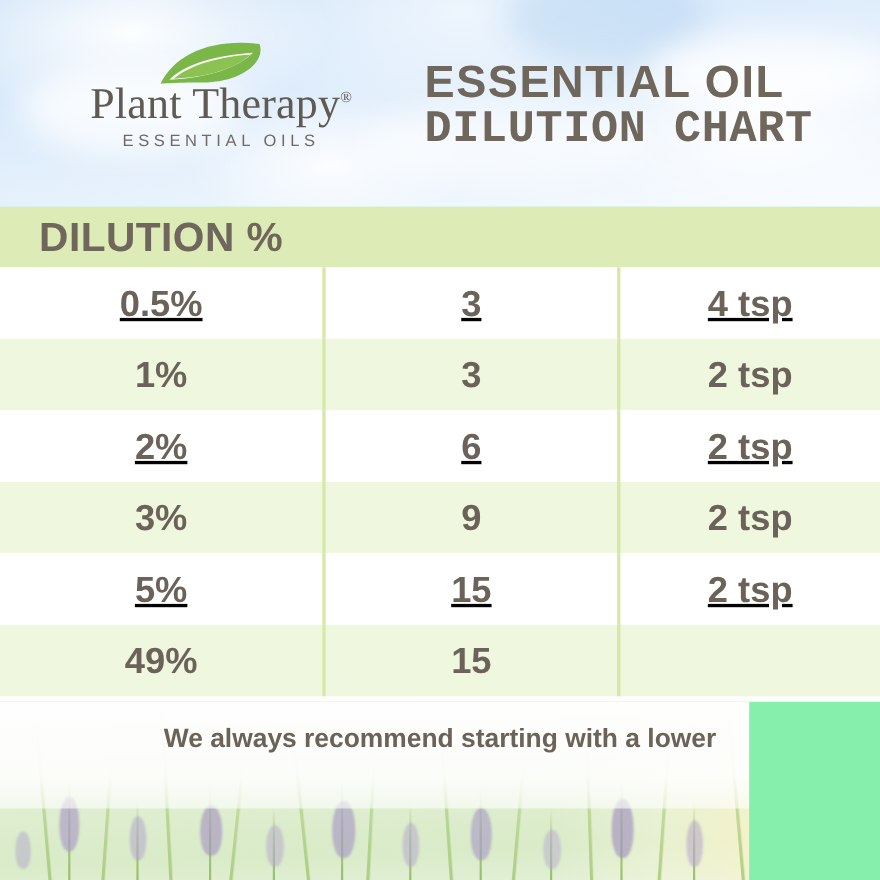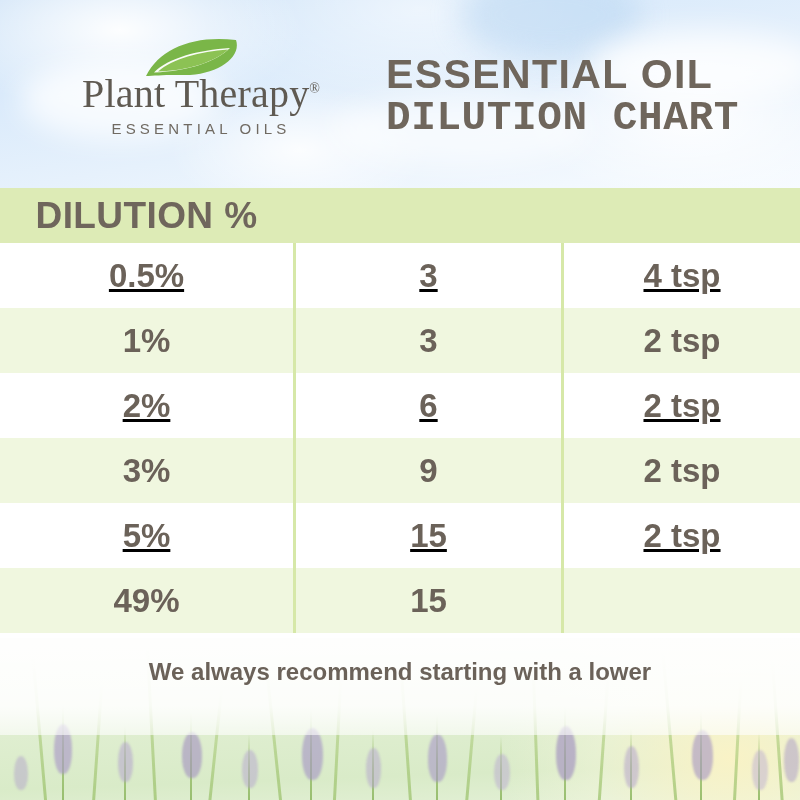--- a/index.html
+++ b/index.html
@@ -156,21 +156,21 @@
     font-weight: bold;
     font-size: 33px;
     color: #6b6259;
   }
 
   
   .footer-zone {
     position: absolute;
     left: 0;
     top: 638px;
-    width: 800px;
+    width: 681px;
     height: 162px;
     overflow: hidden;
     background:
       radial-gradient(ellipse 300px 200px at 730px 120px, rgba(255,244,198,0.85) 0%, rgba(255,250,225,0.35) 45%, rgba(255,255,255,0) 78%),
       linear-gradient(178deg, #f3f7e9 0%, #e9f2dd 24%, #dfeed0 52%, #d9ebc8 80%, #e3f0d6 100%);
   }
   .blade {
     position: absolute;
     bottom: -6px;
     width: 3px;

